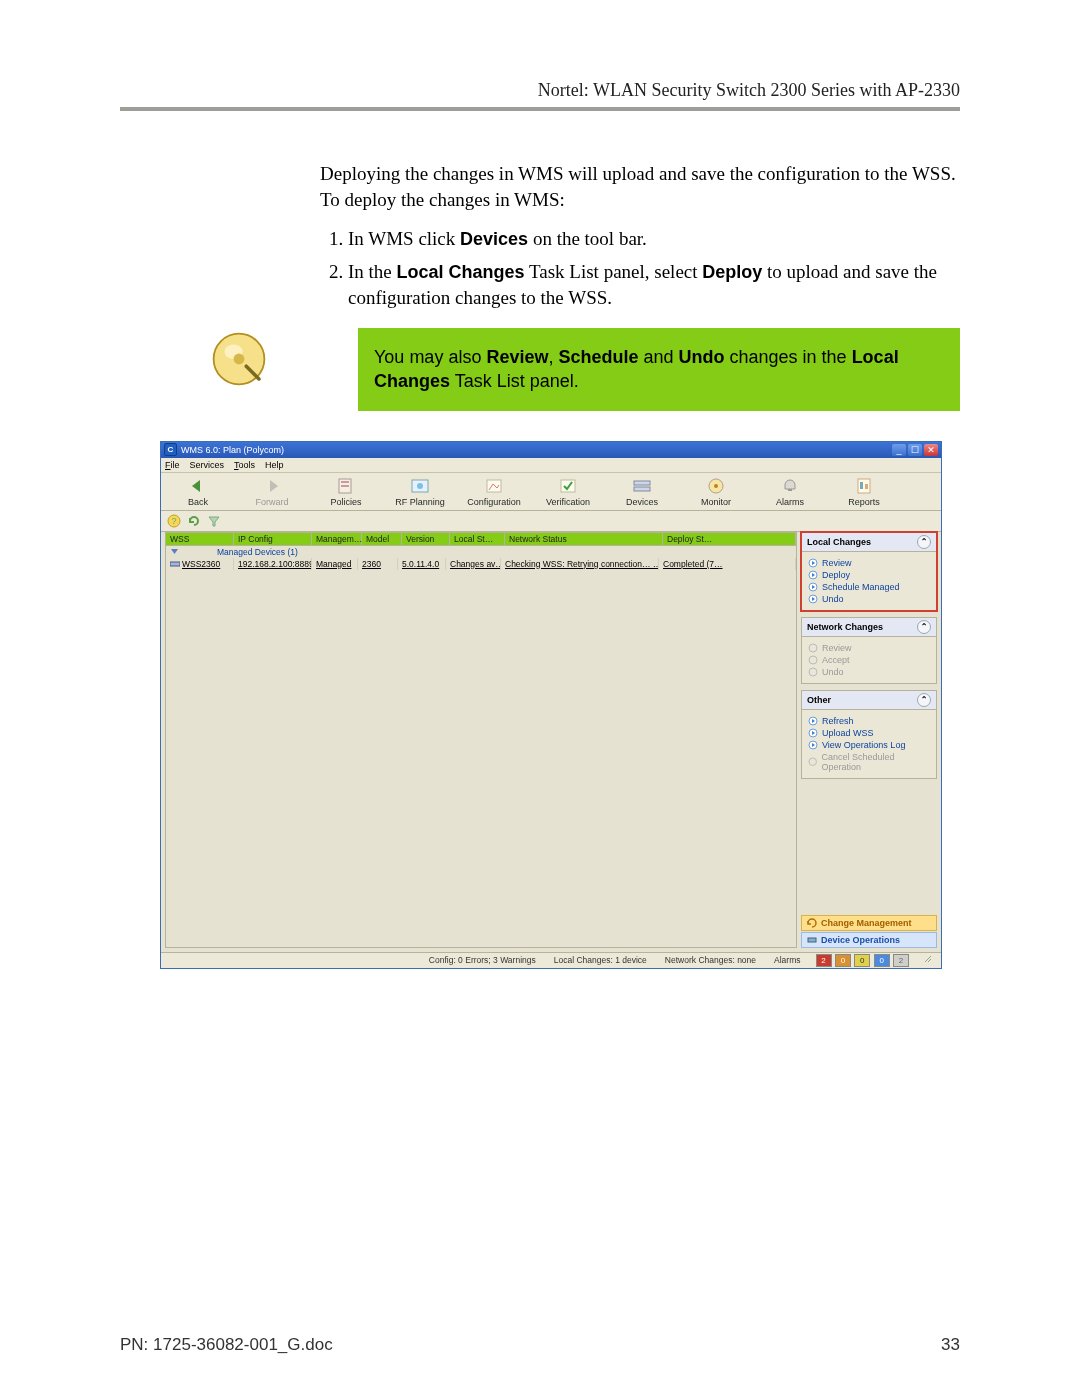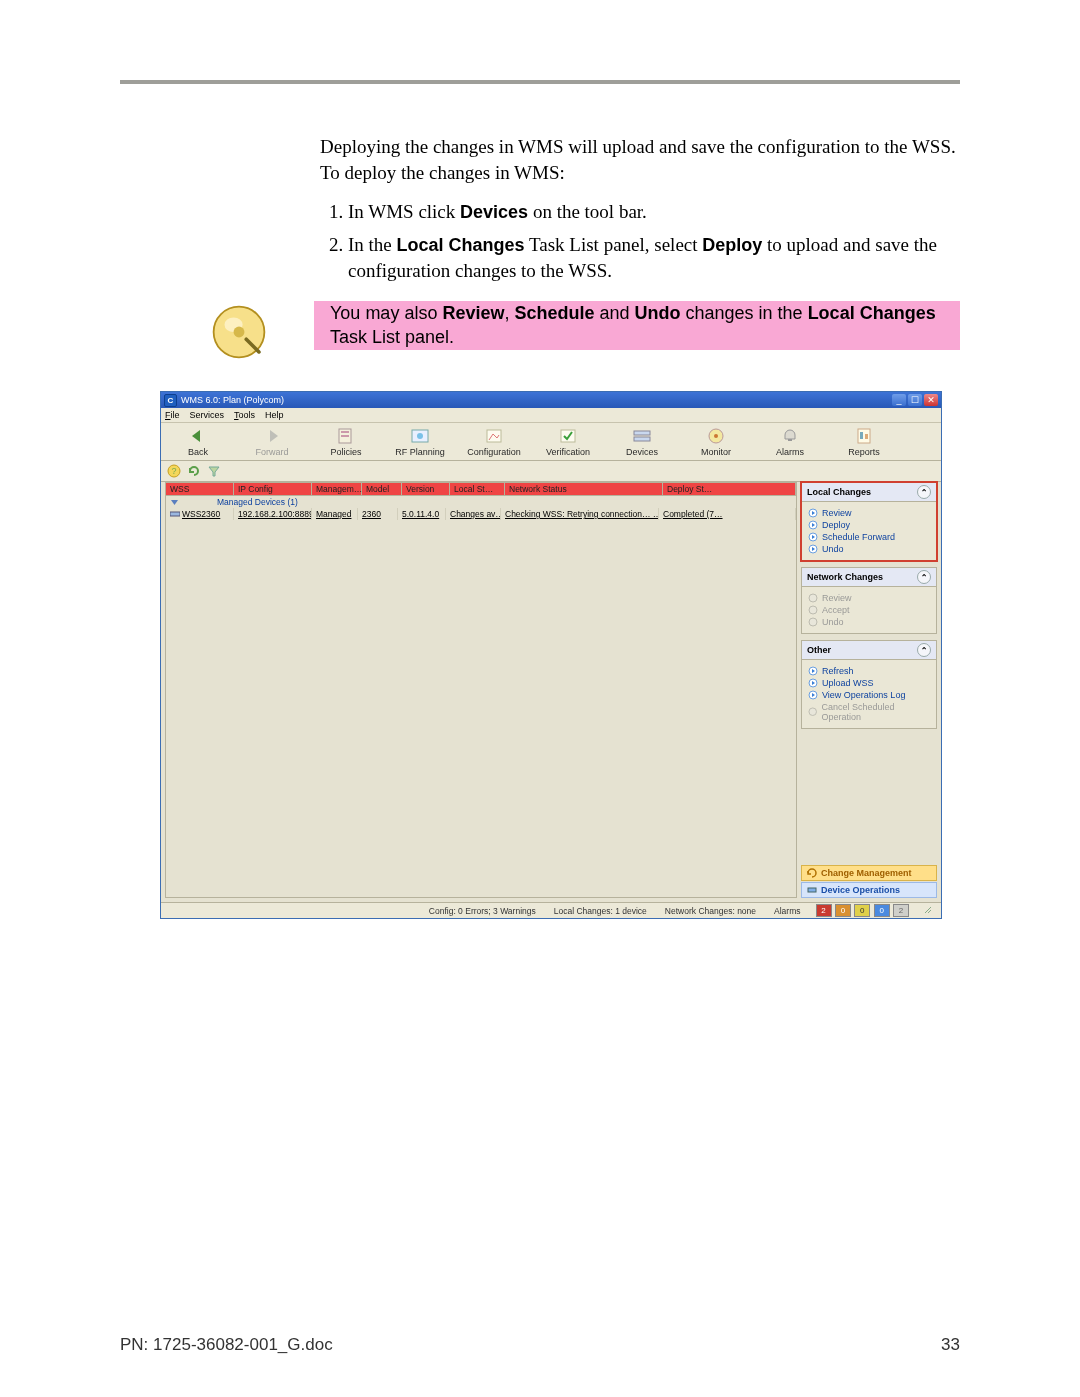--- a/index.html
+++ b/index.html
@@ -50,26 +50,27 @@
     margin: 0 0 16px 0;
   }
   ol.steps li { margin-bottom: 6px; }
   .b { font-weight: bold; font-family: Arial, Helvetica, sans-serif; font-size: 18px; }
   .note-row { display: flex; margin-left: -110px; align-items: flex-start; }
   .note-icon {
     width: 58px; height: 58px; flex: 0 0 auto; margin-right: 46px; margin-top: 2px;
   }
   .note-icon svg { width: 58px; height: 58px; }
   .note-box {
-    background: #f9a8d4;
-    padding: 0 16px;
+    background: #84cc16;
+    padding: 17px 16px;
     font-family: Arial, Helvetica, sans-serif;
     font-size: 18px;
     line-height: 1.35;
     flex: 1;
+    margin-left: 44px;
   }
   
   .app-frame {
     margin-top: 30px;
     margin-left: -160px;
     width: 780px;
     font-family: Tahoma, Arial, sans-serif;
     font-size: 9px;
     border: 1px solid #3b6db3;
     box-shadow: 0 0 0 1px #6e8fc7 inset;
@@ -98,21 +99,21 @@
   .menubar span u { text-decoration: underline; }
   .toolbar { background: #ece9d8; display:flex; border-bottom:1px solid #b6b29c; }
   .tool-btn { flex:0 0 auto; width: 74px; text-align:center; padding: 4px 0 3px 0; font-size:9px; color:#2a2a2a; }
   .tool-btn.disabled { color:#9a9a98; }
   .tool-btn .ticon { width:22px; height:18px; margin:0 auto 2px auto; display:flex; align-items:center; justify-content:center; }
   .tool-btn .ticon svg { width:20px; height:18px; }
   .subtoolbar { background:#ece9d8; padding:3px 6px; display:flex; gap:6px; border-bottom:1px solid #b6b29c; }
   .sub-ico { width:14px; height:14px; }
   .workspace { display:flex; height: 420px; background:#e5e2d1; }
   .grid-area { flex:1; border:1px solid #b6b29c; margin: 0 4px 4px 4px; background:#e5e2d1; display:flex; flex-direction:column; }
-  .grid-head { display:flex; background:#ef4444; border-bottom:1px solid #b6b29c; }
+  .grid-head { display:flex; background:#84cc16; border-bottom:1px solid #b6b29c; }
   .gh { border-right:1px solid #b6b29c; padding:1px 4px; font-size:8.5px; color:#222; box-sizing:border-box; }
   .grid-body { flex:1; overflow:hidden; font-size:8.5px; }
   .tree-row { display:flex; align-items:center; padding:1px 4px; color:#0a3f9f;gap:35px; }
   .tree-row .chev { width:9px; height:9px; display:inline-flex; margin-right:3px; }
   .data-row { display:flex; }
   .dc { border-right:1px solid #d2cfbc; padding:1px 4px; box-sizing:border-box; overflow:hidden; white-space:nowrap;text-decoration:underline; }
   .side { width:136px; flex:0 0 auto; display:flex; flex-direction:column; margin:0 4px 4px 0; }
   .panel { background:#eae7d6; border:1px solid #b6b29c; margin-bottom:6px; }
   .panel.hl { outline:2px solid #d04030; outline-offset:-1px; }
   .panel-head { background:#e4e8f4; font-weight:bold; font-size:9px; padding:2px 5px; display:flex; justify-content:space-between; align-items:center; border-bottom:1px solid #b6b29c; }
@@ -133,20 +134,21 @@
   .led.orange { background:#d99030; }
   .led.yellow { background:#e0d04a; color:#333; }
   .led.blue { background:#4b8adf; }
   .led.grey { background:#cfcfca; color:#666; }
   .footer { position:absolute; bottom:42px; left:120px; right:120px; display:flex; justify-content:space-between; font-family:Arial,Helvetica,sans-serif; font-size:17px; color:#333; }
 </style>
 </head>
 <body>
 
 <div class="page">
+  <div class="header-line">Nortel: WLAN Security Switch 2300 Series with AP-2330</div>
   <div class="header-rule"></div>
 
   <div class="content">
     <p class="body-text">Deploying the changes in WMS will upload and save the configuration to the WSS. To deploy the changes in WMS:</p>
     <ol class="steps">
       <li>
         <span>In WMS click </span><span class="b">Devices</span><span> on the tool bar.</span>
       </li>
       <li>
         <span>In the </span><span class="b">Local Changes</span><span> Task List panel, select </span><span class="b">Deploy</span><span> to upload and save the configuration changes to the WSS.</span>
@@ -320,21 +322,21 @@
                   </span>
                   <span>Deploy</span>
                 </div>
               <div class="task">
                   <span class="dot">
                     <svg viewBox="0 0 10 10">
                       <circle cx="5" cy="5" r="4" fill="#fff" stroke="#6b9fe0"></circle>
                       <path d="M4 3 L7 5 L4 7 Z" fill="#3a7fd6"></path>
                     </svg>
                   </span>
-                  <span>Schedule Forward</span>
+                  <span>Schedule Managed</span>
                 </div>
               <div class="task">
                   <span class="dot">
                     <svg viewBox="0 0 10 10">
                       <circle cx="5" cy="5" r="4" fill="#fff" stroke="#6b9fe0"></circle>
                       <path d="M4 3 L7 5 L4 7 Z" fill="#3a7fd6"></path>
                     </svg>
                   </span>
                   <span>Undo</span>
                 </div>

